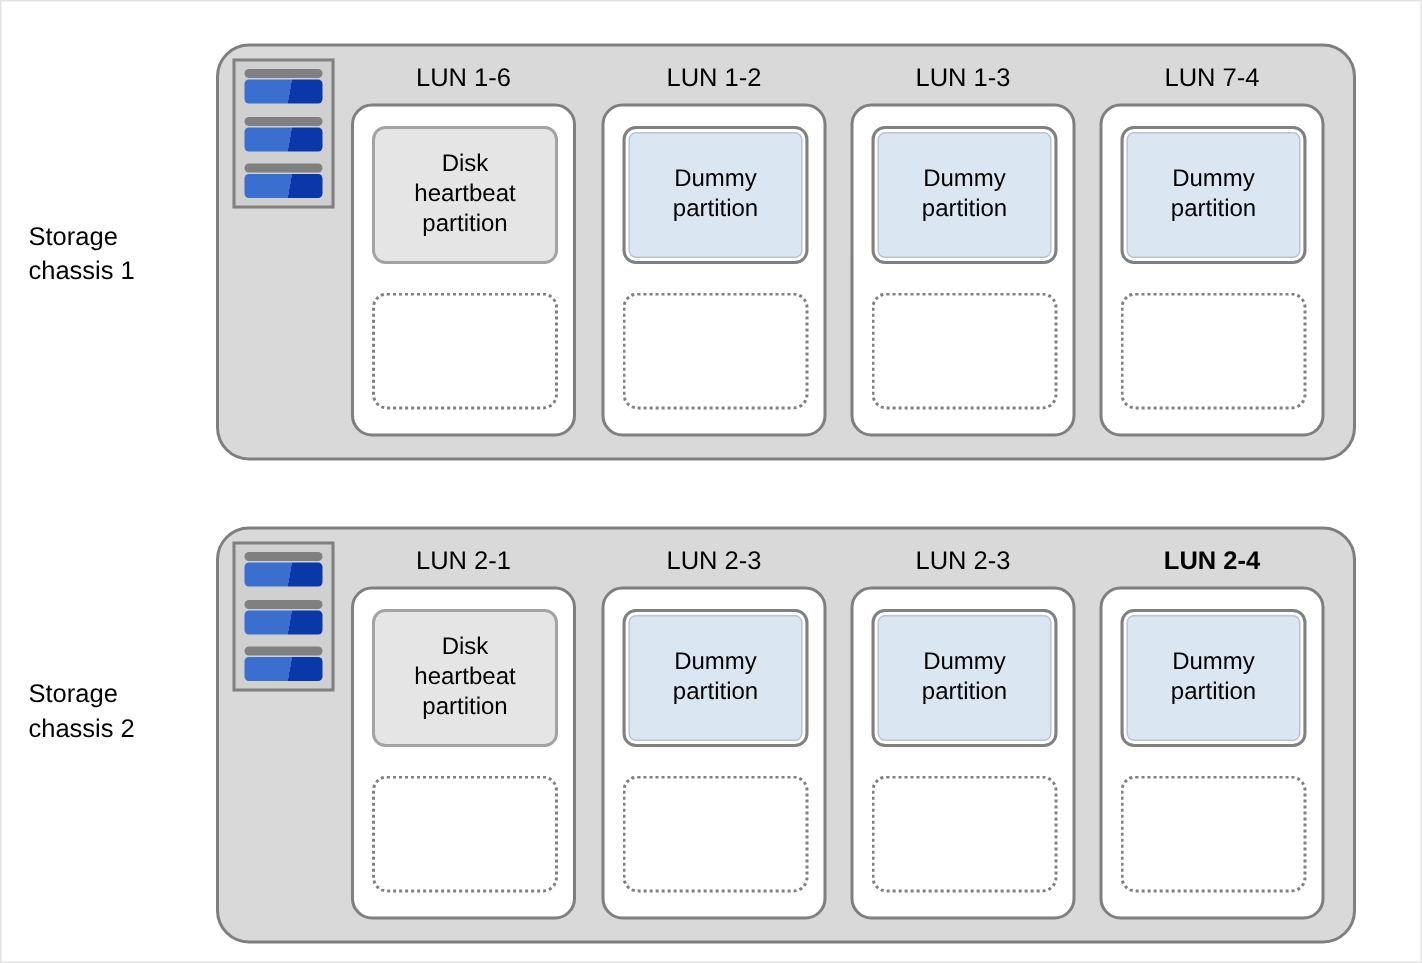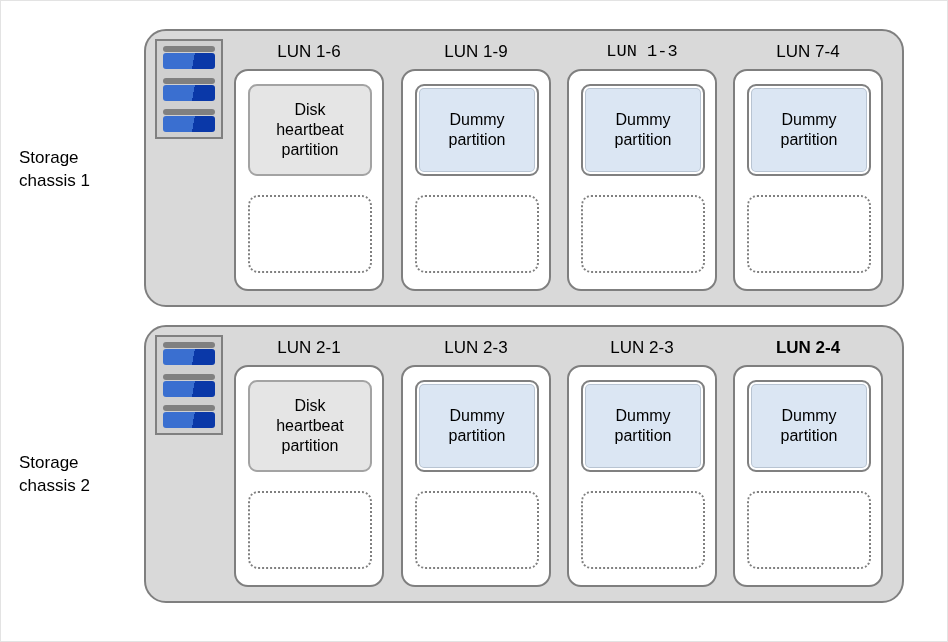--- a/index.html
+++ b/index.html
@@ -156,46 +156,46 @@
     </div>
 
     <div class="lun-title" style="left:88px; top:11px;">LUN 1-6</div>
     <div class="lun-box" style="left:88px; top:38px; height:222px;">
       <div class="partition heartbeat">Disk
 heartbeat
 partition</div>
       <div class="empty-slot" style="top:124px;"></div>
     </div>
 
-    <div class="lun-title" style="left:255px; top:11px;">LUN 1-9</div>
+    <div class="lun-title" style="left:255px; top:11px;">LUN 1-2</div>
     <div class="lun-box" style="left:255px; top:38px; height:222px;">
       <div class="partition dummy">Dummy
 partition</div>
       <div class="empty-slot" style="top:124px;"></div>
     </div>
 
-    <div class="lun-title" style="left:421px; top:11px;font-family:Liberation Mono, monospace;">LUN 1-3</div>
+    <div class="lun-title" style="left:421px; top:11px;">LUN 1-3</div>
     <div class="lun-box" style="left:421px; top:38px; height:222px;">
       <div class="partition dummy">Dummy
 partition</div>
       <div class="empty-slot" style="top:124px;"></div>
     </div>
 
     <div class="lun-title" style="left:587px; top:11px;">LUN 7-4</div>
     <div class="lun-box" style="left:587px; top:38px; height:222px;">
       <div class="partition dummy">Dummy
 partition</div>
       <div class="empty-slot" style="top:124px;"></div>
     </div>
   </div>
 
   <div class="chassis-label" style="top:450px;">Storage
 chassis 2</div>
 
-  <div class="chassis" style="top:324px; height:278px;">
+  <div class="chassis" style="top:350px; height:278px;">
 
     <div class="device-icon">
       <div class="drive-slot">
         <div class="drive-rail"></div>
         <div class="drive-body"></div>
       </div>
       <div class="drive-slot">
         <div class="drive-rail"></div>
         <div class="drive-body"></div>
       </div>

